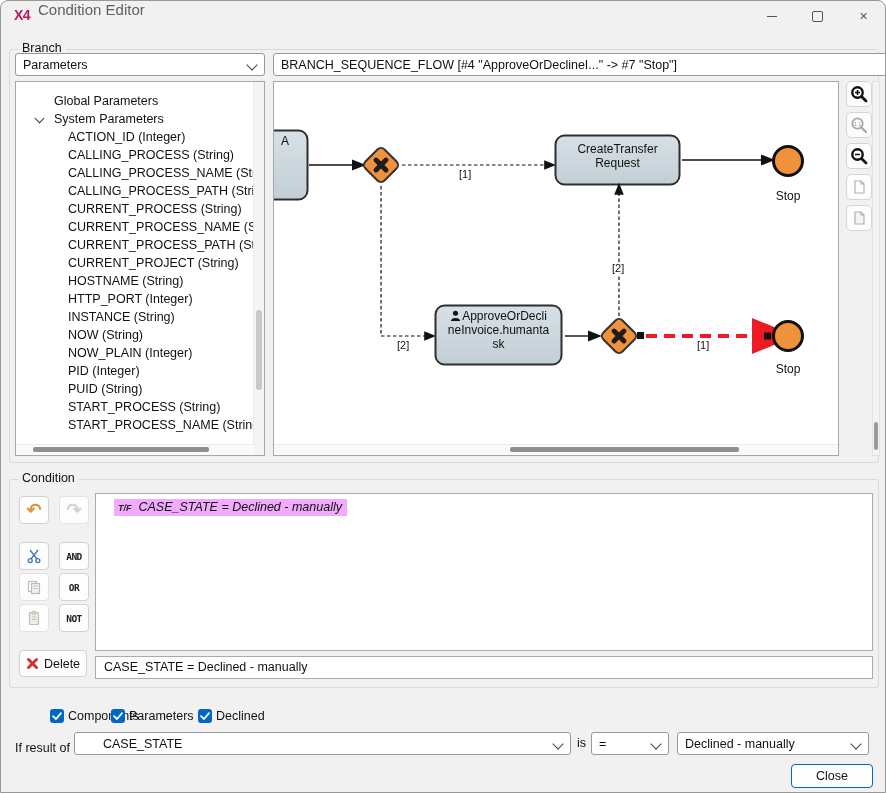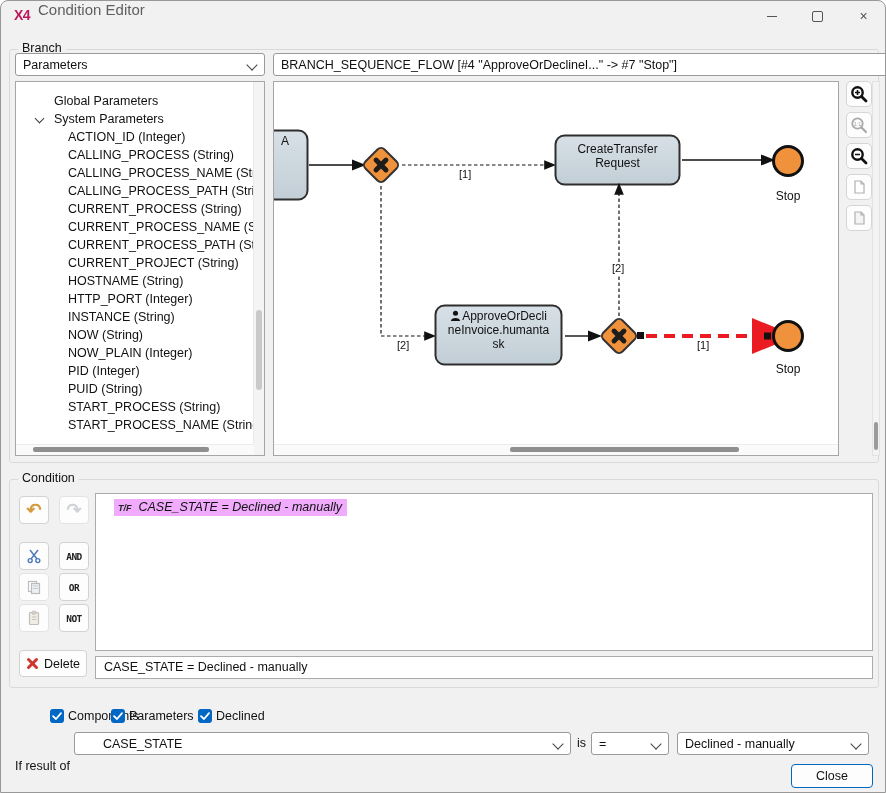--- a/index.html
+++ b/index.html
@@ -304,21 +304,21 @@
         </svg></span>
     <span>Parameters</span>
   </div>
   <div class="chk-item" style="left:197px;">
     <span class="chk"><svg width="14" height="14" viewBox="0 0 14 14">
           <polyline points="3,7.2 6,10 11,4.2" fill="none" stroke="#fff" stroke-width="1.8" stroke-linecap="round" stroke-linejoin="round"></polyline>
         </svg></span>
     <span>Declined</span>
   </div>
 
-  <span class="abs lbl" style="left:14px;top:758px;">If result of</span>
+  <span class="abs lbl" style="left:14px;top:740px;">If result of</span>
   <div class="abs combo" style="left:73px;top:731px;width:497px;padding-left:28px;">
     <span>CASE_STATE</span>
     <span class="chev"></span>
   </div>
   <span class="abs lbl" style="left:576px;top:735px;">is</span>
   <div class="abs combo" style="left:590px;top:731px;width:78px;">
     <span>=</span>
     <span class="chev"></span>
   </div>
   <div class="abs combo" style="left:676px;top:731px;width:192px;">

